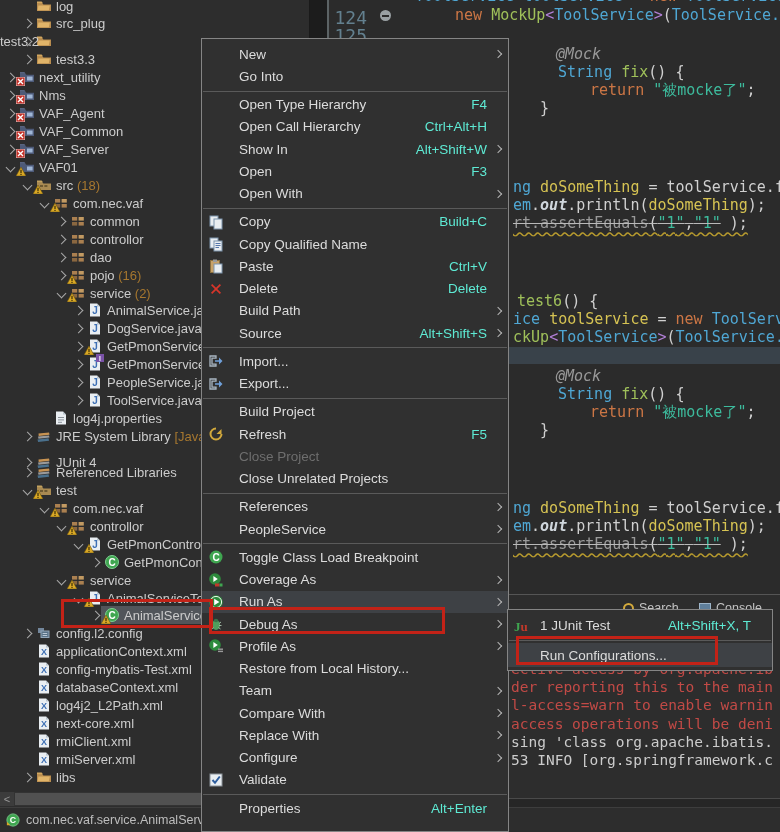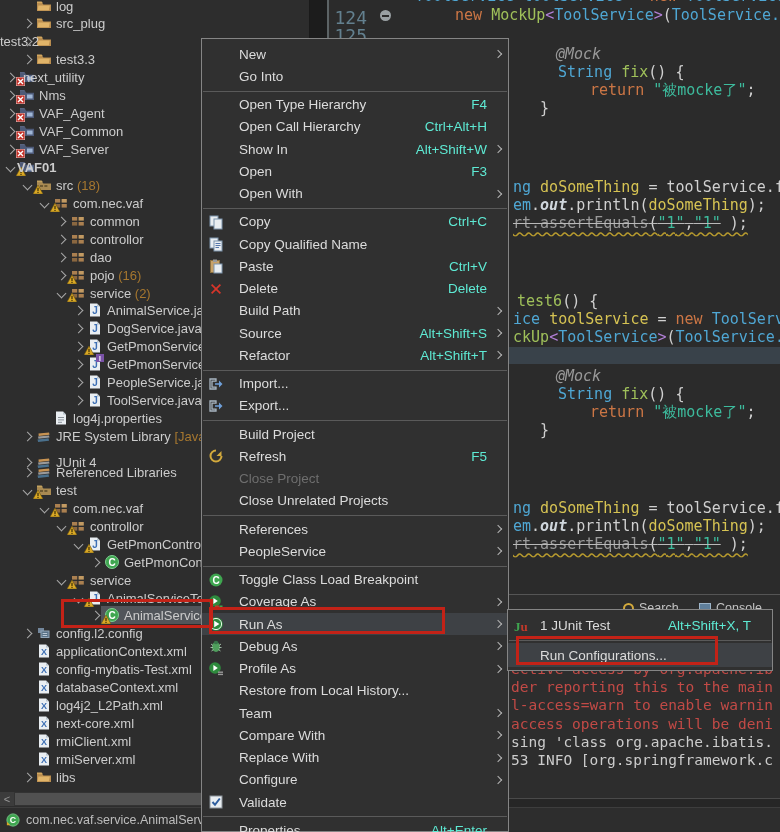--- a/index.html
+++ b/index.html
@@ -216,21 +216,21 @@
             <svg xmlns="http://www.w3.org/2000/svg" width="16" height="16" viewBox="0 0 16 16">
               <path d="M1 4.5 h5 l1.3 1.3 H15 V13 H1 z" fill="#4d5a78"></path>
               <path d="M1 4.5 V3.2 h4.4 l1.2 1.4 z" fill="#67779c"></path>
               <rect x="8" y="7.5" width="5.6" height="4" fill="#9fb6d6"></rect>
             </svg>
             <svg style="position:absolute;left:-3px;top:8px" width="9" height="9" viewBox="0 0 9 9">
               <rect x="0" y="0" width="9" height="9" fill="#c23128" stroke="#e0e0e0" stroke-width="0.8"></rect>
               <path d="M2 2 L7 7 M7 2 L2 7" stroke="#fff" stroke-width="1.4"></path>
             </svg>
           </span>
-          <span class="tlabel" style="margin-left: 23px;">next_utility</span>
+          <span class="tlabel" style="margin-left: 39px;">next_utility</span>
         </div>
         <div class="trow" style="top: 86px;">
           <span class="tarrow" style="left: 2px;">
             <span class="chev closed"></span>
           </span>
           <span class="ticon" style="left: 19px; top: 1px;">
             <svg xmlns="http://www.w3.org/2000/svg" width="16" height="16" viewBox="0 0 16 16">
               <path d="M1 4.5 h5 l1.3 1.3 H15 V13 H1 z" fill="#4d5a78"></path>
               <path d="M1 4.5 V3.2 h4.4 l1.2 1.4 z" fill="#67779c"></path>
               <rect x="8" y="7.5" width="5.6" height="4" fill="#9fb6d6"></rect>
@@ -302,21 +302,21 @@
               <path d="M1 4.5 h5 l1.3 1.3 H15 V13 H1 z" fill="#4d5a78"></path>
               <path d="M1 4.5 V3.2 h4.4 l1.2 1.4 z" fill="#67779c"></path>
               <rect x="8" y="7.5" width="5.6" height="4" fill="#9fb6d6"></rect>
             </svg>
             <svg style="position:absolute;left:-3px;top:8px" width="10" height="9" viewBox="0 0 10 9">
               <path d="M5 0 L10 9 H0 z" fill="#d9a826" stroke="#6b5410" stroke-width="0.6"></path>
               <rect x="4.4" y="2.8" width="1.2" height="3.2" fill="#3b2e05"></rect>
               <rect x="4.4" y="6.8" width="1.2" height="1.2" fill="#3b2e05"></rect>
             </svg>
           </span>
-          <span class="tlabel" style="margin-left: 17px; font-weight: bold;">VAF01</span>
+          <span class="tlabel" style="margin-left: 39px;">VAF01</span>
         </div>
         <div class="trow" style="top: 176px;">
           <span class="tarrow" style="left: 19px;">
             <span class="chev open"></span>
           </span>
           <span class="ticon" style="left: 36px; top: 1px;">
             <svg xmlns="http://www.w3.org/2000/svg" width="16" height="16" viewBox="0 0 16 16">
               <path d="M1 5 h5 l1.5 1.5 H15 V13 H1 z" fill="#a98a52"></path>
               <path d="M1 5 V3.6 h4.6 l1.4 1.6 z" fill="#c3a25e"></path>
               <rect x="4" y="8" width="3" height="2" fill="#6e5a32"></rect>
@@ -877,21 +877,21 @@
           <span class="chev closed"></span>
         </span>
       </div>
       <div class="msep"></div>
       <div class="mi">
         <span class="mico"><svg xmlns="http://www.w3.org/2000/svg" width="16" height="16" viewBox="0 0 16 16">
             <rect x="2" y="2" width="8" height="10" fill="#e9eef2" stroke="#7c94ac"></rect>
             <rect x="6" y="5" width="8" height="10" fill="#e9eef2" stroke="#7c94ac"></rect>
           </svg></span>
         <span class="mlabel">Copy</span>
-        <span class="msc">Ctrl+C</span>
+        <span class="msc">Build+C</span>
         <span class="march"></span>
       </div>
       <div class="mi">
         <span class="mico"><svg xmlns="http://www.w3.org/2000/svg" width="16" height="16" viewBox="0 0 16 16">
             <rect x="2" y="2" width="8" height="10" fill="#e9eef2" stroke="#7c94ac"></rect>
             <rect x="6" y="5" width="8" height="10" fill="#e9eef2" stroke="#7c94ac"></rect>
             <rect x="7.5" y="7" width="5" height="1" fill="#5577aa"></rect>
             <rect x="7.5" y="9" width="5" height="1" fill="#5577aa"></rect>
             <rect x="7.5" y="11" width="3.5" height="1" fill="#5577aa"></rect>
           </svg></span>
@@ -926,28 +926,20 @@
         </span>
       </div>
       <div class="mi">
         <span class="mico"></span>
         <span class="mlabel">Source</span>
         <span class="msc">Alt+Shift+S</span>
         <span class="march">
           <span class="chev closed"></span>
         </span>
       </div>
-      <div class="mi">
-        <span class="mico"></span>
-        <span class="mlabel">Refactor</span>
-        <span class="msc">Alt+Shift+T</span>
-        <span class="march">
-          <span class="chev closed"></span>
-        </span>
-      </div>
       <div class="msep"></div>
       <div class="mi">
         <span class="mico"><svg xmlns="http://www.w3.org/2000/svg" width="16" height="16" viewBox="0 0 16 16">
             <path d="M2 3 h6 v2.2 h-4 v6 h4 V13 H2 z" fill="none" stroke="#a9b6c2" stroke-width="1.3"></path>
             <path d="M7 7.2 h4 v-2.6 l3.5 3.4 -3.5 3.4 v-2.6 h-4 z" fill="#6f9fd8"></path>
           </svg></span>
         <span class="mlabel">Import...</span>
         <span class="msc"></span>
         <span class="march"></span>
       </div>

